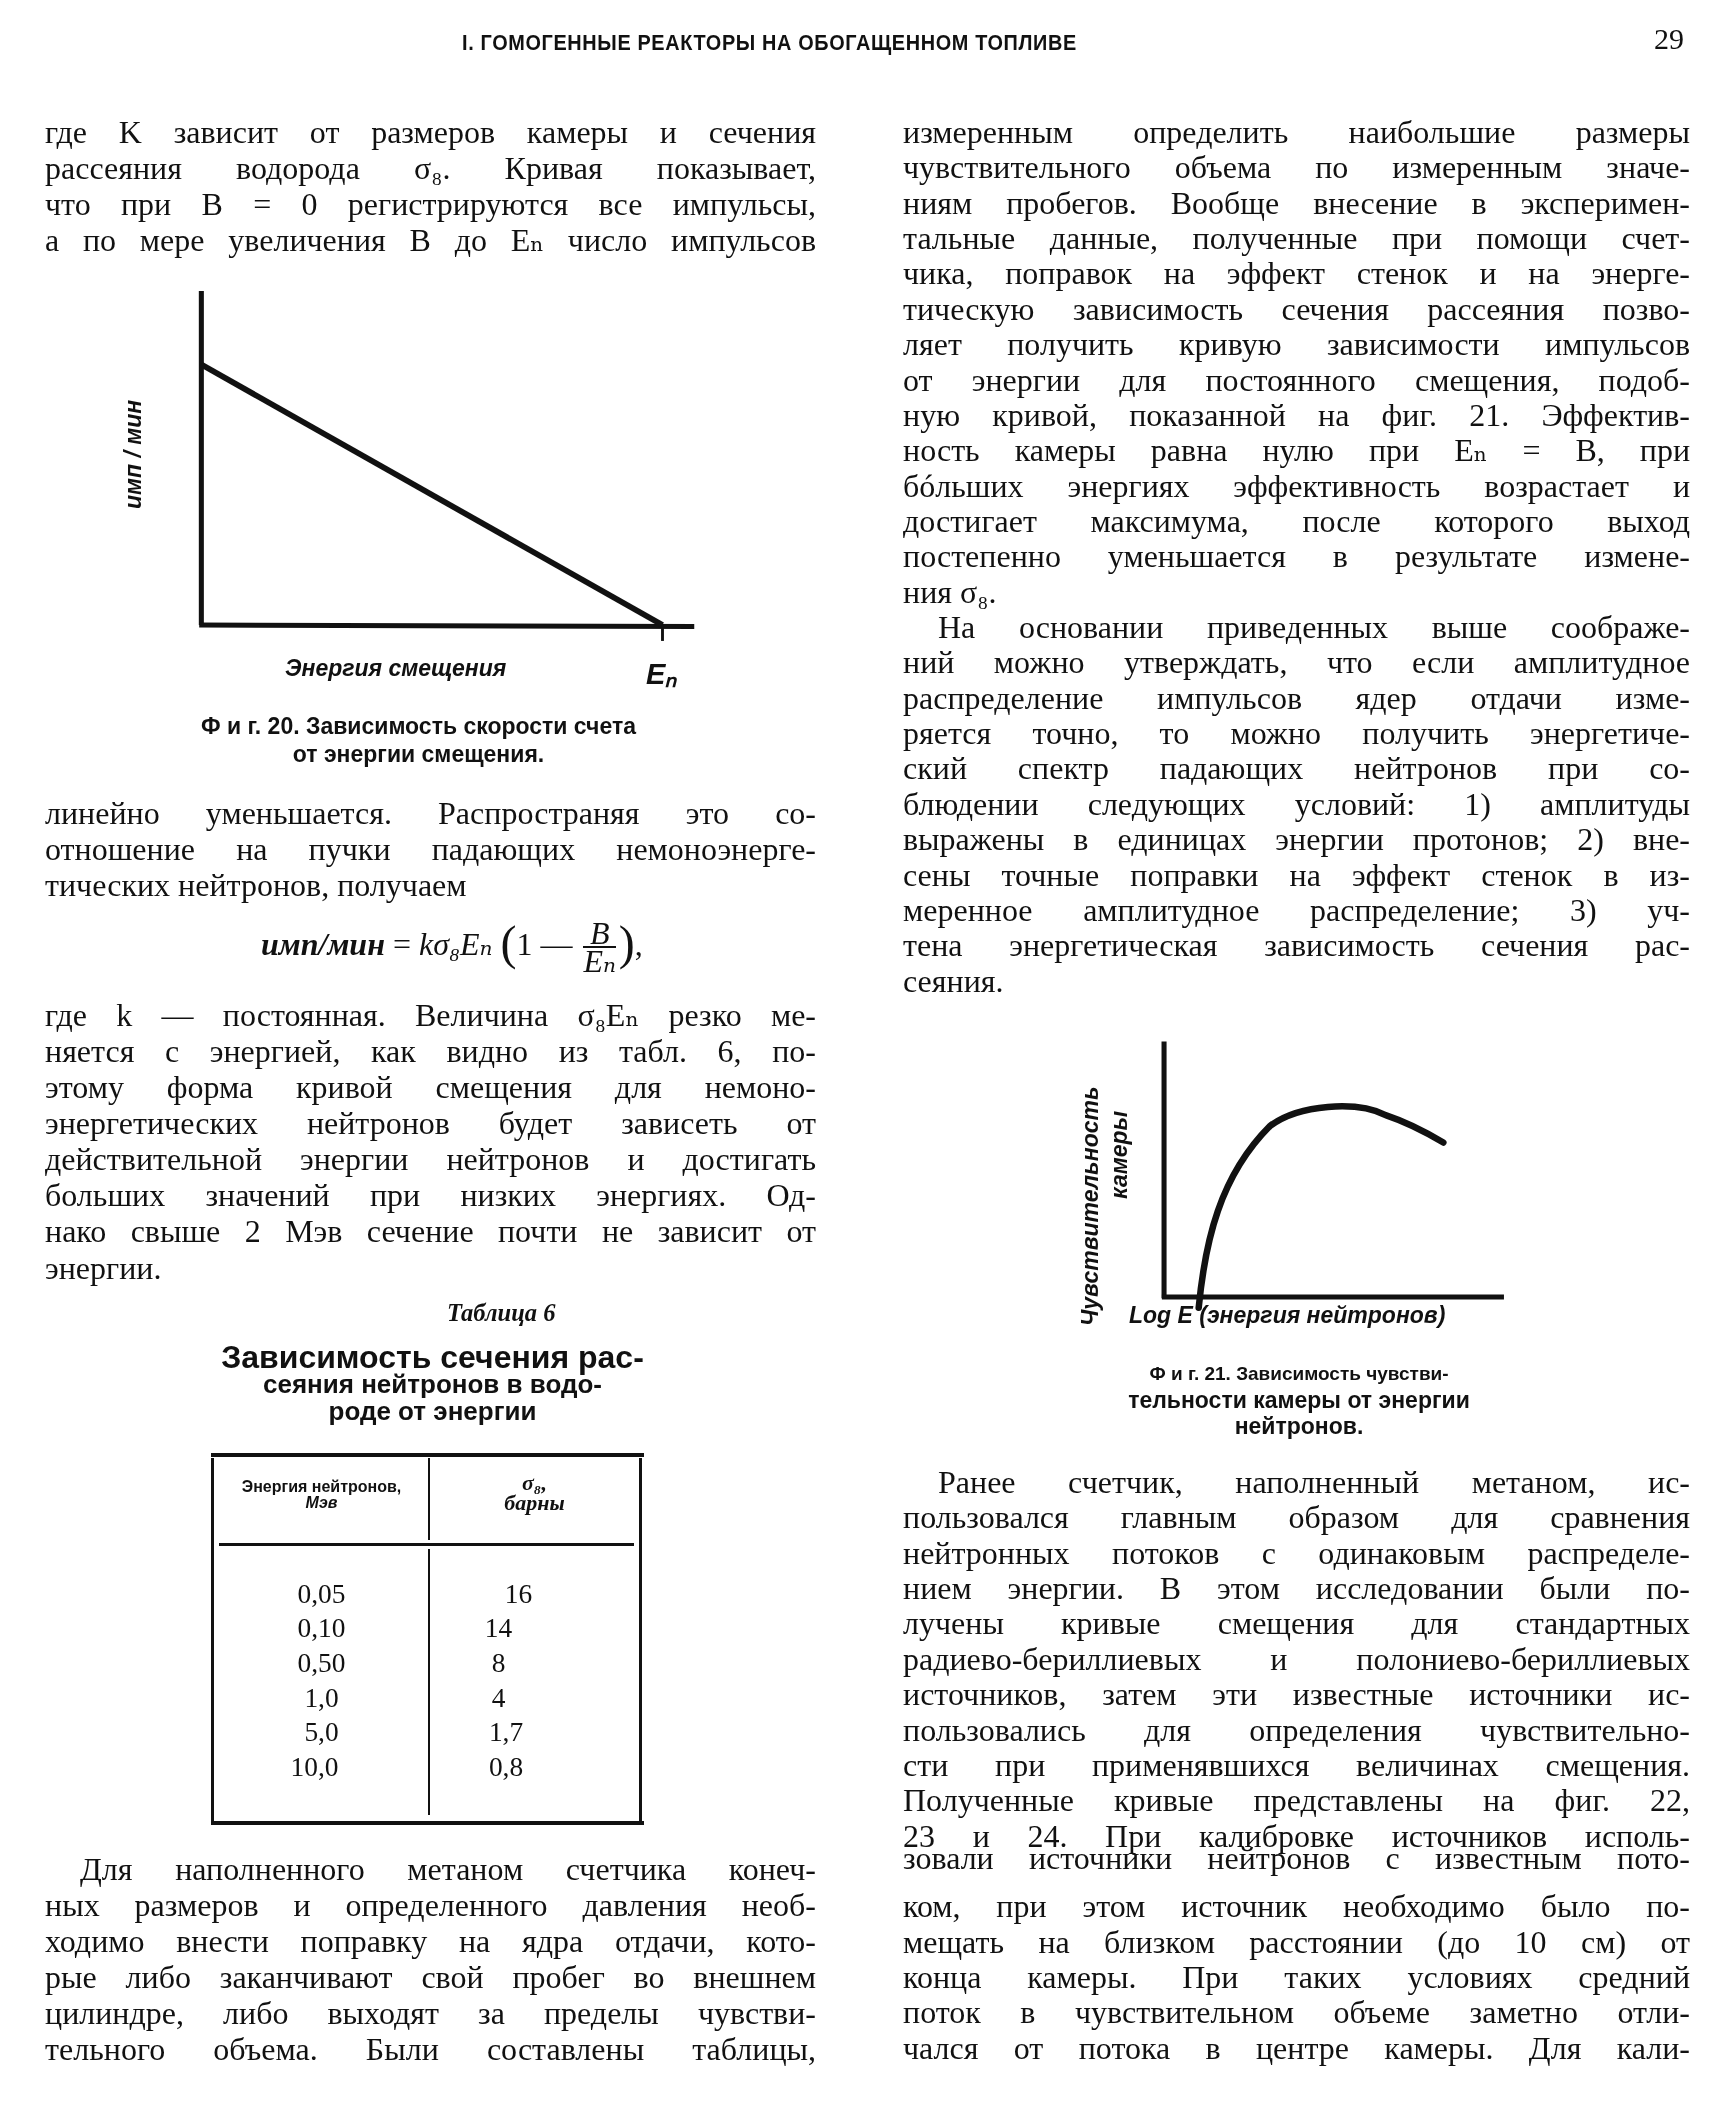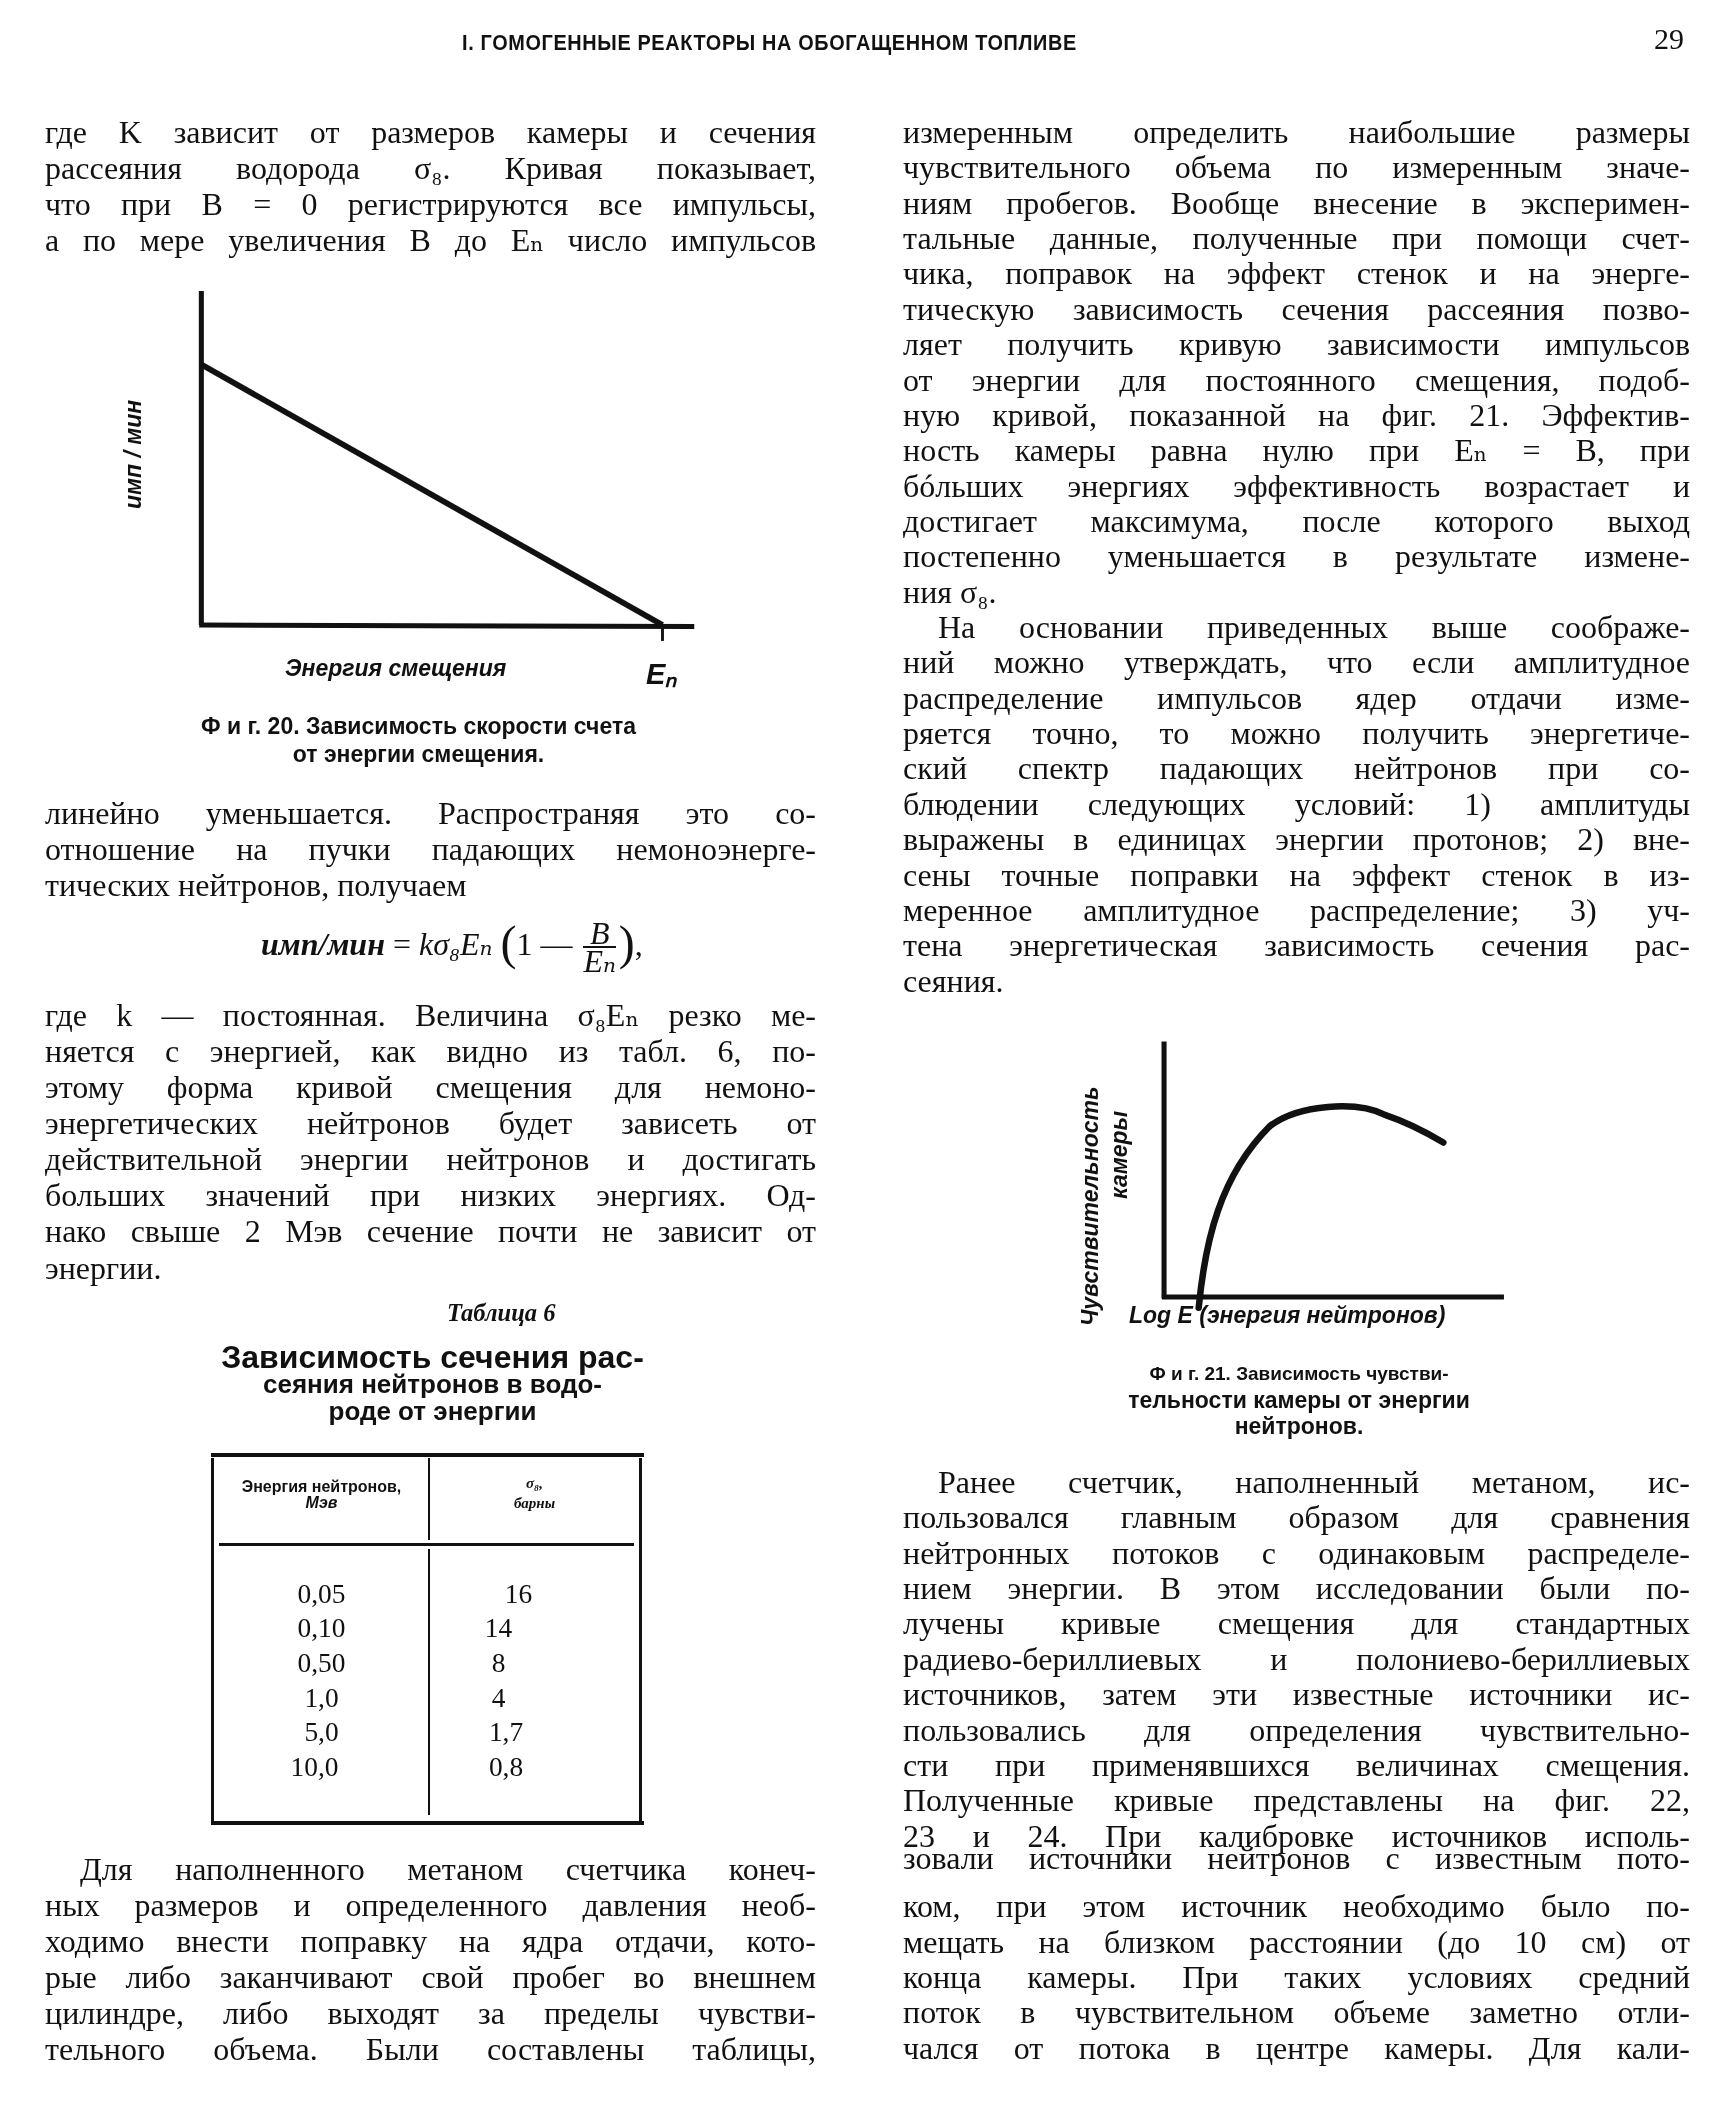--- a/index.html
+++ b/index.html
@@ -86,21 +86,21 @@
   <div class="hline" style="left:639px; top:1458px; width:2.9px; height:367px;"></div>
   <div class="hline" style="left:428px; top:1458px; width:2.2px; height:82px;"></div>
   <div class="hline" style="left:428px; top:1549px; width:2.2px; height:266px;"></div>
   <div class="hline" style="left:219px; top:1543px; width:415px; height:2.9px;"></div>
   <div class="hline" style="left:211px; top:1821px; width:433px; height:3.6px;"></div>
 
   <div class="abs" style="left:216px; top:1479px; width:211px; text-align:center; font-family:'Liberation Sans',sans-serif; font-weight:bold; font-size:16px; line-height:16px;">
     <div>Энергия нейтронов,</div>
     <div class="it">Мэв</div>
   </div>
-  <div class="abs" style="left:430px; top:1473px; width:209px; text-align:center; font-family:'Liberation Serif',serif; font-weight:bold; font-style:italic; font-size:15px; line-height:20px;">
+  <div class="abs" style="left:430px; top:1473px; width:209px; text-align:center; font-family:'Liberation Serif',serif; font-weight:bold; font-style:italic; font-size:22px; line-height:20px;">
     <div>σ₈,</div>
     <div>барны</div>
   </div>
 
   <div class="cell" style="left:216px; top:1577px; width:211px;">0,05</div>
   <div class="cell" style="left:430px; top:1577px; width:137px;padding-left:20px;">16</div>
   <div class="cell" style="left:216px; top:1611px; width:211px;">0,10</div>
   <div class="cell" style="left:430px; top:1611px; width:137px;">14</div>
   <div class="cell" style="left:216px; top:1646px; width:211px;">0,50</div>
   <div class="cell" style="left:430px; top:1646px; width:137px;">8</div>

